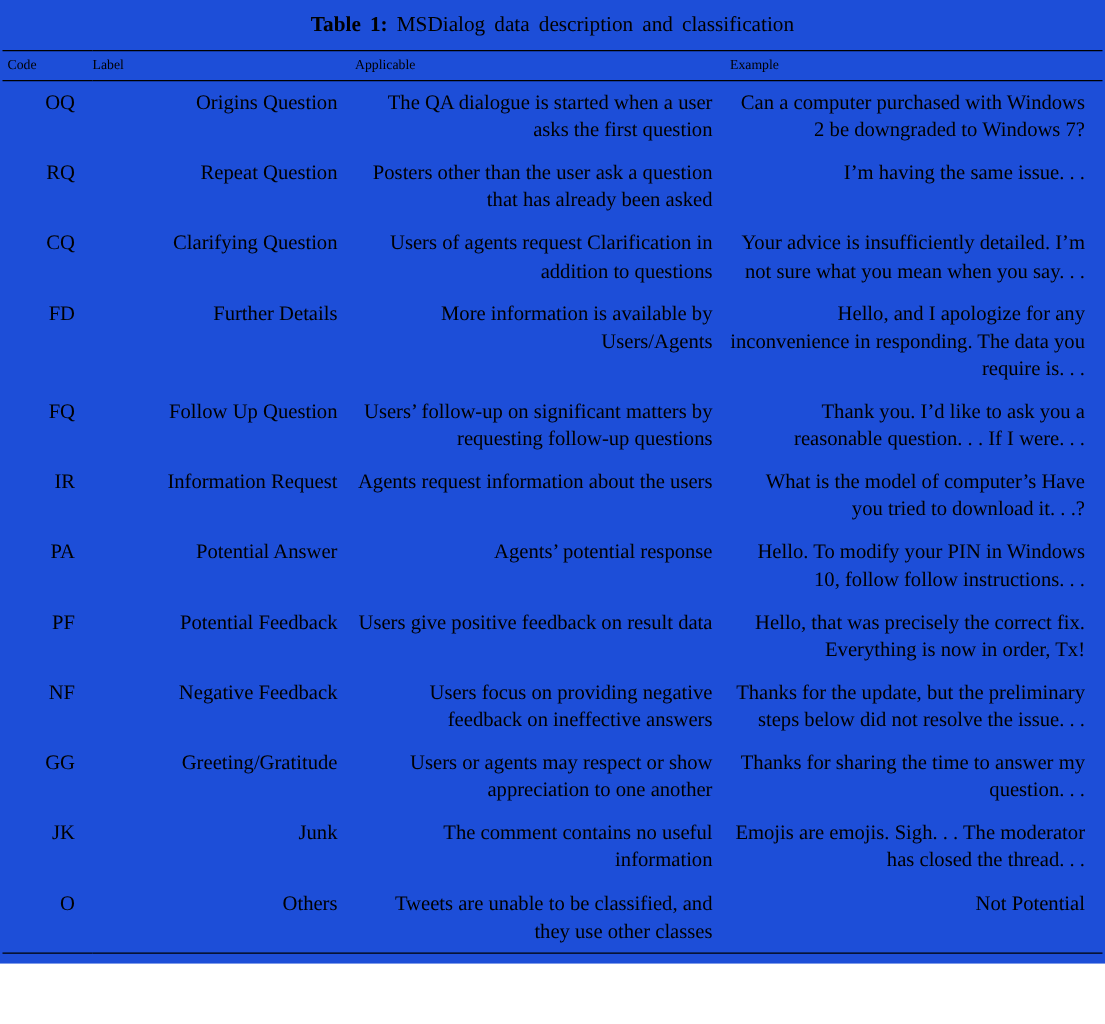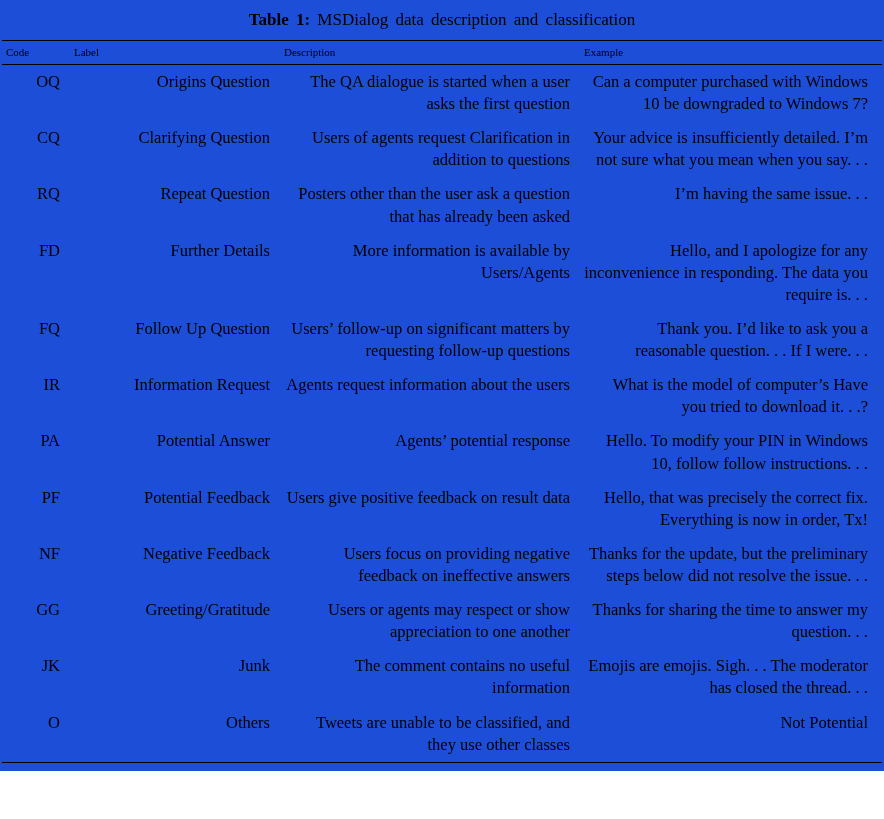--- a/index.html
+++ b/index.html
@@ -67,42 +67,42 @@
     <colgroup>
       <col class="c-code">
         <col class="c-label">
         <col class="c-desc">
         <col class="c-ex">
     </colgroup>
     <thead>
       <tr>
         <th>Code</th>
         <th>Label</th>
-        <th>Description</th>
+        <th>Applicable</th>
         <th>Example</th>
       </tr>
     </thead>
     <tbody>
       <tr>
         <td>OQ</td>
         <td>Origins Question</td>
         <td>The QA dialogue is started when a user asks the first question</td>
-        <td>Can a computer purchased with Windows 10 be downgraded to Windows 7?</td>
+        <td>Can a computer purchased with Windows 2 be downgraded to Windows 7?</td>
+      </tr>
+      <tr>
+        <td>RQ</td>
+        <td>Repeat Question</td>
+        <td>Posters other than the user ask a question that has already been asked</td>
+        <td>I’m having the same issue. . .</td>
       </tr>
       <tr>
         <td>CQ</td>
         <td>Clarifying Question</td>
         <td>Users of agents request Clarification in addition to questions</td>
         <td>Your advice is insufficiently detailed. I’m not sure what you mean when you say. . .</td>
-      </tr>
-      <tr>
-        <td>RQ</td>
-        <td>Repeat Question</td>
-        <td>Posters other than the user ask a question that has already been asked</td>
-        <td>I’m having the same issue. . .</td>
       </tr>
       <tr>
         <td>FD</td>
         <td>Further Details</td>
         <td>More information is available by Users/Agents</td>
         <td>Hello, and I apologize for any inconvenience in responding. The data you require is. . .</td>
       </tr>
       <tr>
         <td>FQ</td>
         <td>Follow Up Question</td>

